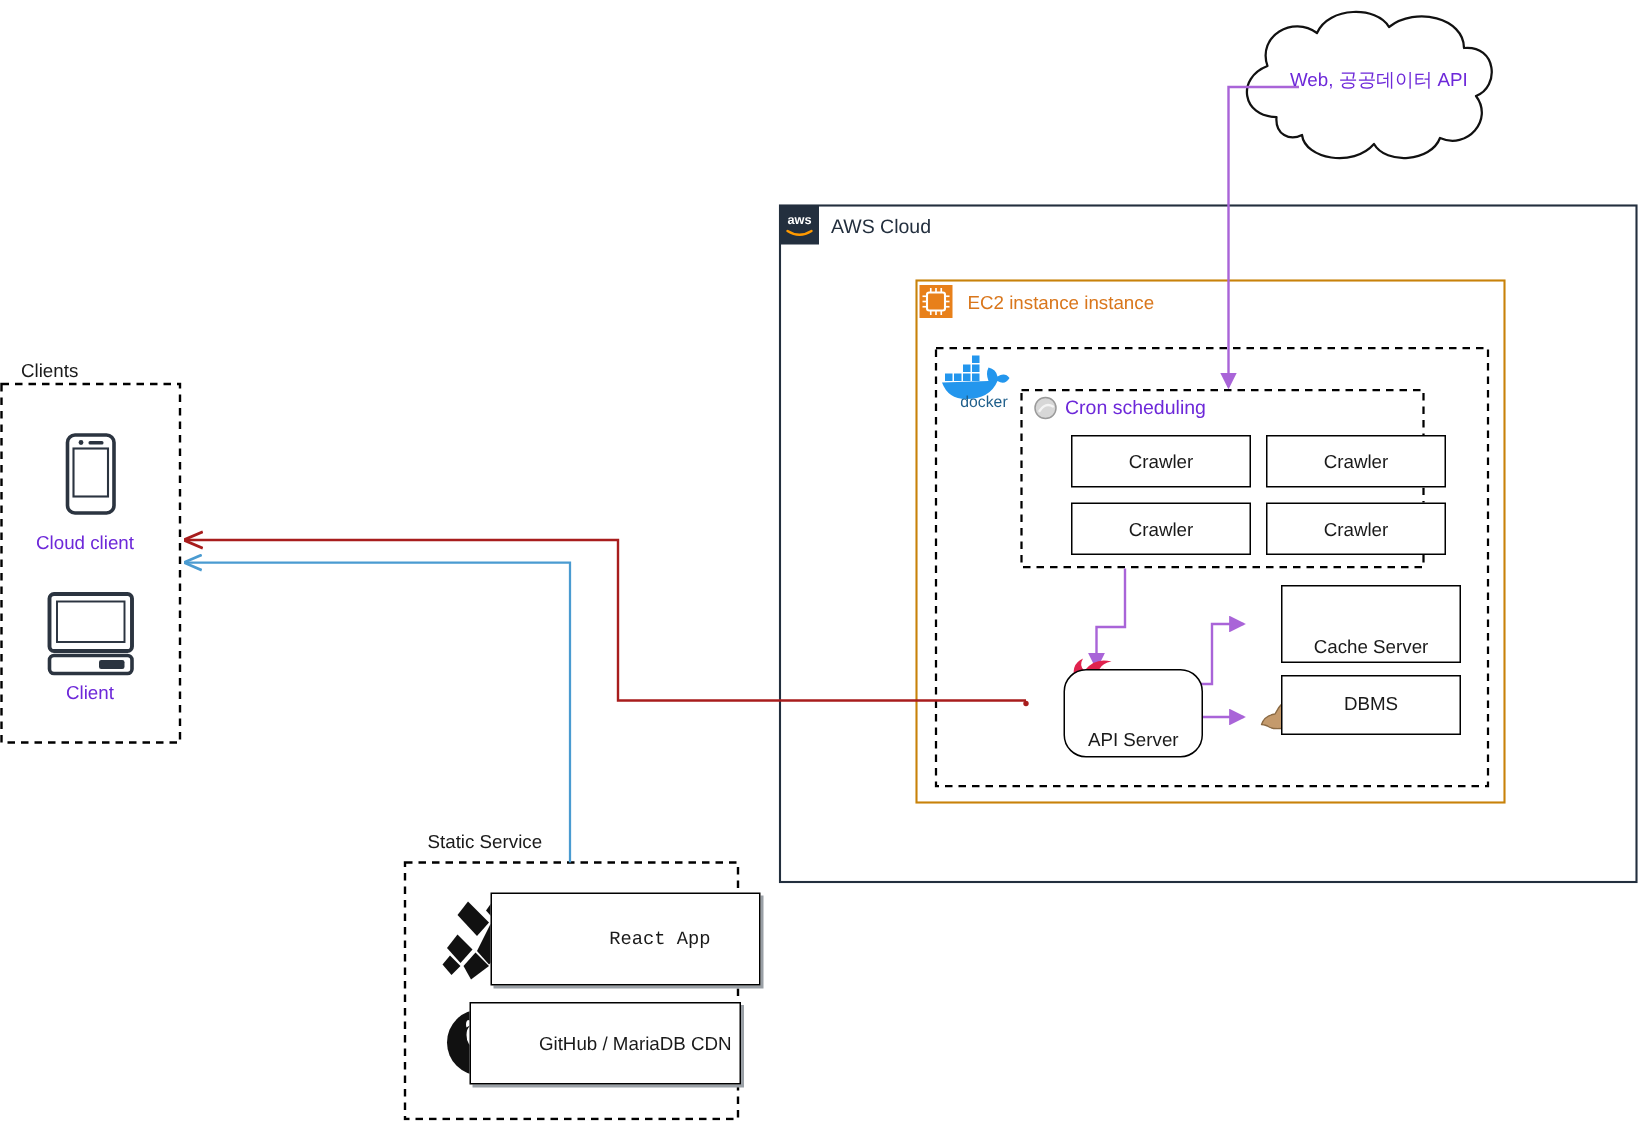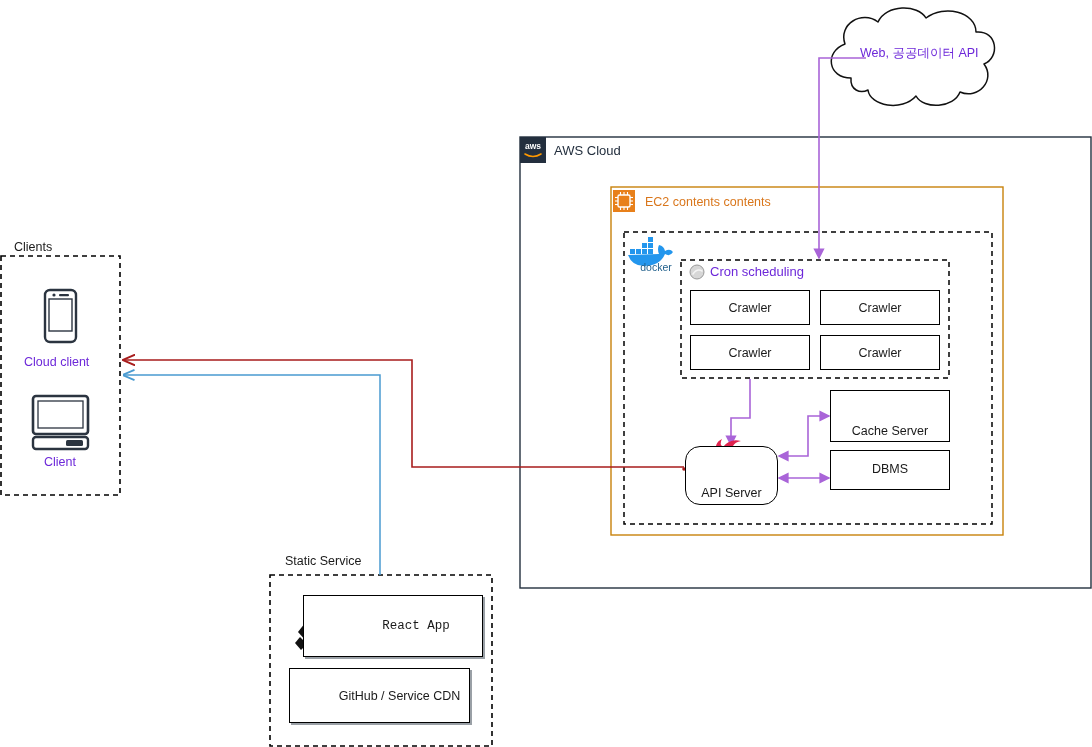--- a/index.html
+++ b/index.html
@@ -26,20 +26,21 @@
   .node {
     position: absolute;
     border: 1.4px solid #000;
     background: #fff;
     box-sizing: border-box;
     display: flex;
     align-items: center;
     justify-content: center;
     font-size: 12.5px;
     color: #1a1a1a;
+    margin-left: 24px;
   }
   .node.rowicon {
     flex-direction: row;
     justify-content: flex-start;
     gap: 0;
   }
   .node-shadow {
     box-shadow: 2px 2px 0 0 #9aa0a6;
   }
   .aws-cloud-label {
@@ -233,21 +234,21 @@
              q0 -2 -1 -3 q6 -2 6 -9 q0 -8 -9 -8 z" fill="#ffffff"></path>
     <path d="M311 685 q-1 -4 1 -5 q2 0 4 2 z" fill="#ffffff"></path>
     <path d="M329 685 q1 -4 -1 -5 q-2 0 -4 2 z" fill="#ffffff"></path>
     <circle cx="315.5" cy="689.5" r="1.5" fill="#111111"></circle>
     <circle cx="324.5" cy="689.5" r="1.5" fill="#111111"></circle>
   </g>
 </svg>
 
 <div class="aws-cloud-label" style="left:554px; top:143px;">AWS Cloud</div>
 
-<div class="ec2-label" style="left:645px; top:195px;">EC2 contents contents</div>
+<div class="ec2-label" style="left:645px; top:195px;">EC2 instance instance</div>
 
 <div class="lbl" style="left:710px; top:265px; font-size:13px;">Cron scheduling</div>
 
 <div class="grouplabel" style="left:1px; top:240px;">Clients</div>
 
 <div class="grouplabel" style="left:272px; top:554px;">Static Service</div>
 
 <div class="lbl" style="left:860px; top:47px; font-size:12.5px;">Web, 공공데이터 API</div>
 
 <div class="node" style="left:690px; top:290px; width:120px; height:35px;">
@@ -276,14 +277,14 @@
 </div>
 
 <div class="lbl" style="left:24px; top:356px;">Cloud client</div>
 <div class="lbl" style="left:44px; top:456px;">Client</div>
 
 <div class="node node-shadow rowicon" style="left:303px; top:595px; width:180px; height:62px;font-family:Liberation Mono, monospace;">
   <span style="flex:1; text-align:center; padding-left:46px;">React App</span>
 </div>
 
 <div class="node node-shadow rowicon" style="left:289px; top:668px; width:181px; height:55px;">
-  <span style="flex:1; text-align:center; padding-left:40px;">GitHub / Service CDN</span>
+  <span style="flex:1; text-align:center; padding-left:40px;">GitHub / MariaDB CDN</span>
 </div>
 
 </body></html>

